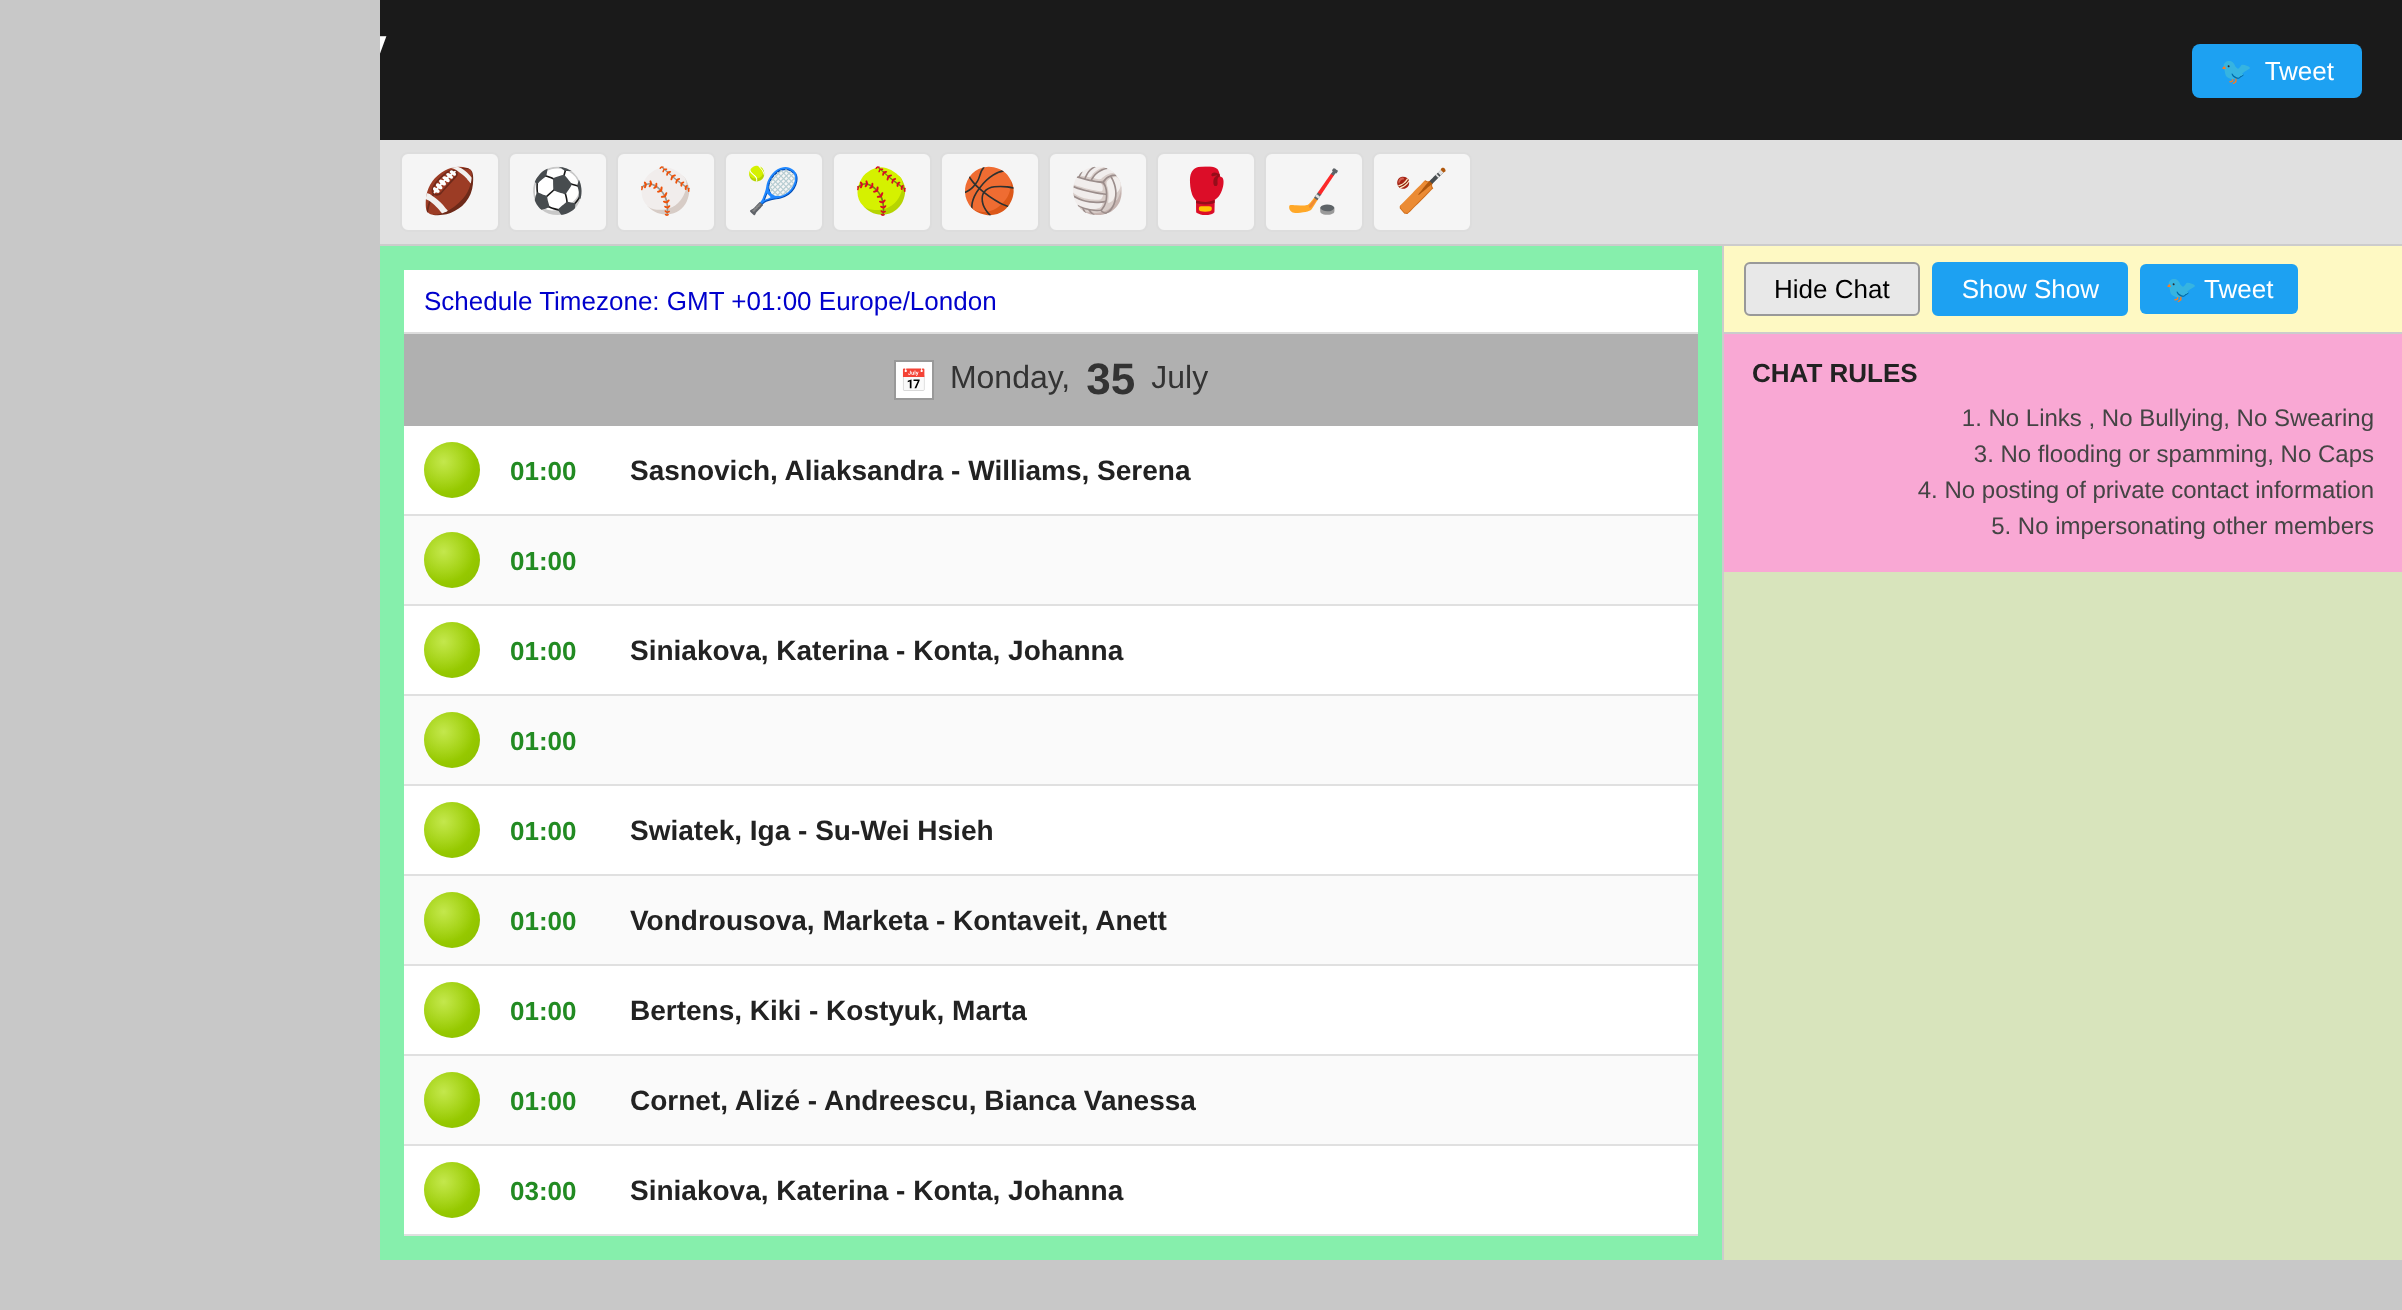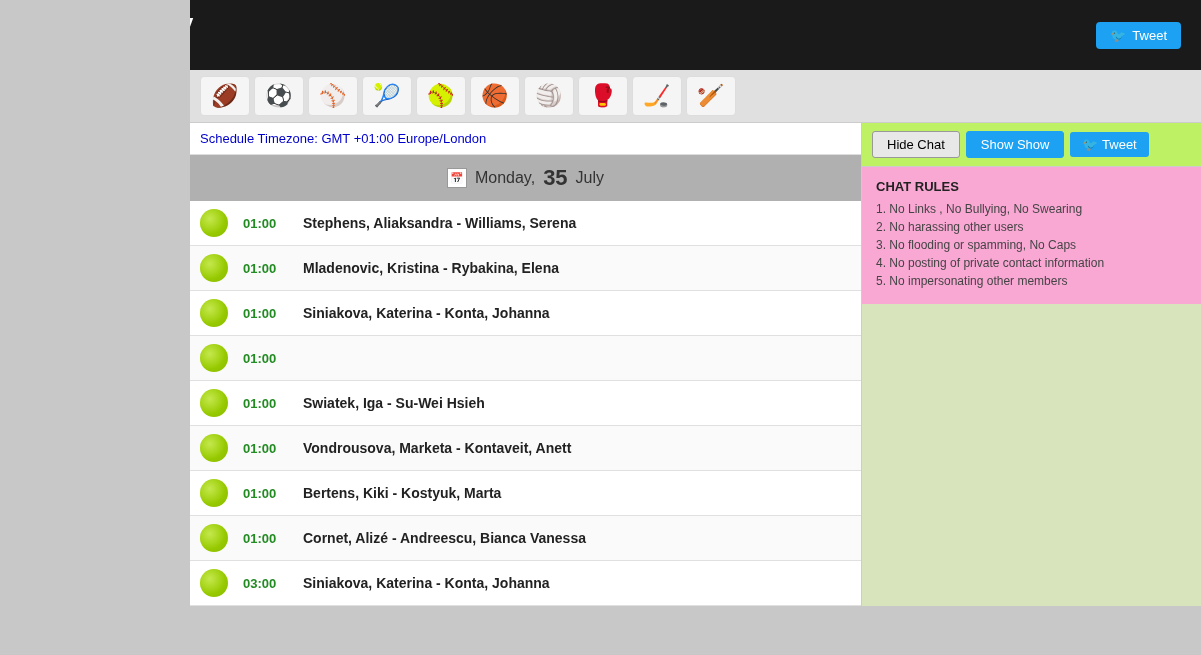--- a/index.html
+++ b/index.html
@@ -55,22 +55,22 @@
 
     
     #main-layout {
       display: flex;
       margin-left: 190px;
     }
 
     
     #content {
       flex: 1;
-      background: #1d4ed8;
-      padding: 0;
+      background: #86efac;
+      padding: 12px;
     }
 
     #timezone-bar {
       color: #0000cc;
       font-size: 13px;
       padding: 8px 10px;
       background: white;
       border-bottom: 1px solid #ddd;
     }
 
@@ -145,21 +145,21 @@
       background: #d8e4bc;
       border-left: 1px solid #ccc;
       flex-shrink: 0;
     }
 
     #chat-buttons {
       display: flex;
       align-items: center;
       gap: 6px;
       padding: 8px 10px;
-      background: #bef264;
+      background: #fef9c3;
       border-bottom: 1px solid #ccc;
     }
     .chat-btn {
       padding: 5px 14px;
       border: 1px solid #999;
       background: #e8e8e8;
       cursor: pointer;
       font-size: 13px;
       border-radius: 3px;
     }
@@ -190,20 +190,21 @@
     }
     #chat-rules ul {
       list-style: none;
       padding: 0;
     }
     #chat-rules ul li {
       font-size: 12px;
       color: #444;
       margin-bottom: 4px;
       padding-left: 0;
+      text-align: right;
     }
 
     
     #left-sidebar {
       width: 190px;
       background: #c8c8c8;
       position: fixed;
       left: 0;
       top: 0;
       bottom: 0;
@@ -245,26 +246,25 @@
     <div id="date-bar">
       <span class="cal-icon">📅</span>
       <span>Monday,</span>
       <span class="date-num">35</span>
       <span>July</span>
     </div>
     <div id="matches-list">
     <div class="match-row">
           <div class="tennis-ball"></div>
           <span class="match-time">01:00</span>
-          <span class="match-title">Stephens, Aliaksandra - Williams, Serena</span>
-        </div>
-        <div class="match-row">
-          <div class="tennis-ball"></div>
-          <span class="match-time">01:00</span>
-          <span class="match-title">Mladenovic, Kristina - Rybakina, Elena</span>
+          <span class="match-title">Sasnovich, Aliaksandra - Williams, Serena</span>
+        </div>
+        <div class="match-row">
+          <div class="tennis-ball"></div>
+          <span class="match-time">01:00</span>
         </div>
         <div class="match-row">
           <div class="tennis-ball"></div>
           <span class="match-time">01:00</span>
           <span class="match-title">Siniakova, Katerina - Konta, Johanna</span>
         </div>
         <div class="match-row">
           <div class="tennis-ball"></div>
           <span class="match-time">01:00</span>
         </div>
@@ -302,20 +302,19 @@
       <button class="chat-btn active">Show Show</button>
       <button id="tweet-btn-chat">
         <span>🐦</span>
         <span>Tweet</span>
       </button>
     </div>
     <div id="chat-rules">
       <div id="chat-rules-title">CHAT RULES</div>
       <ul id="chat-rules-list">
       <li>1. No Links , No Bullying, No Swearing</li>
-          <li>2. No harassing other users</li>
           <li>3. No flooding or spamming, No Caps</li>
           <li>4. No posting of private contact information</li>
           <li>5. No impersonating other members</li>
         </ul>
     </div>
   </div>
 </div>
 
 </body></html>

